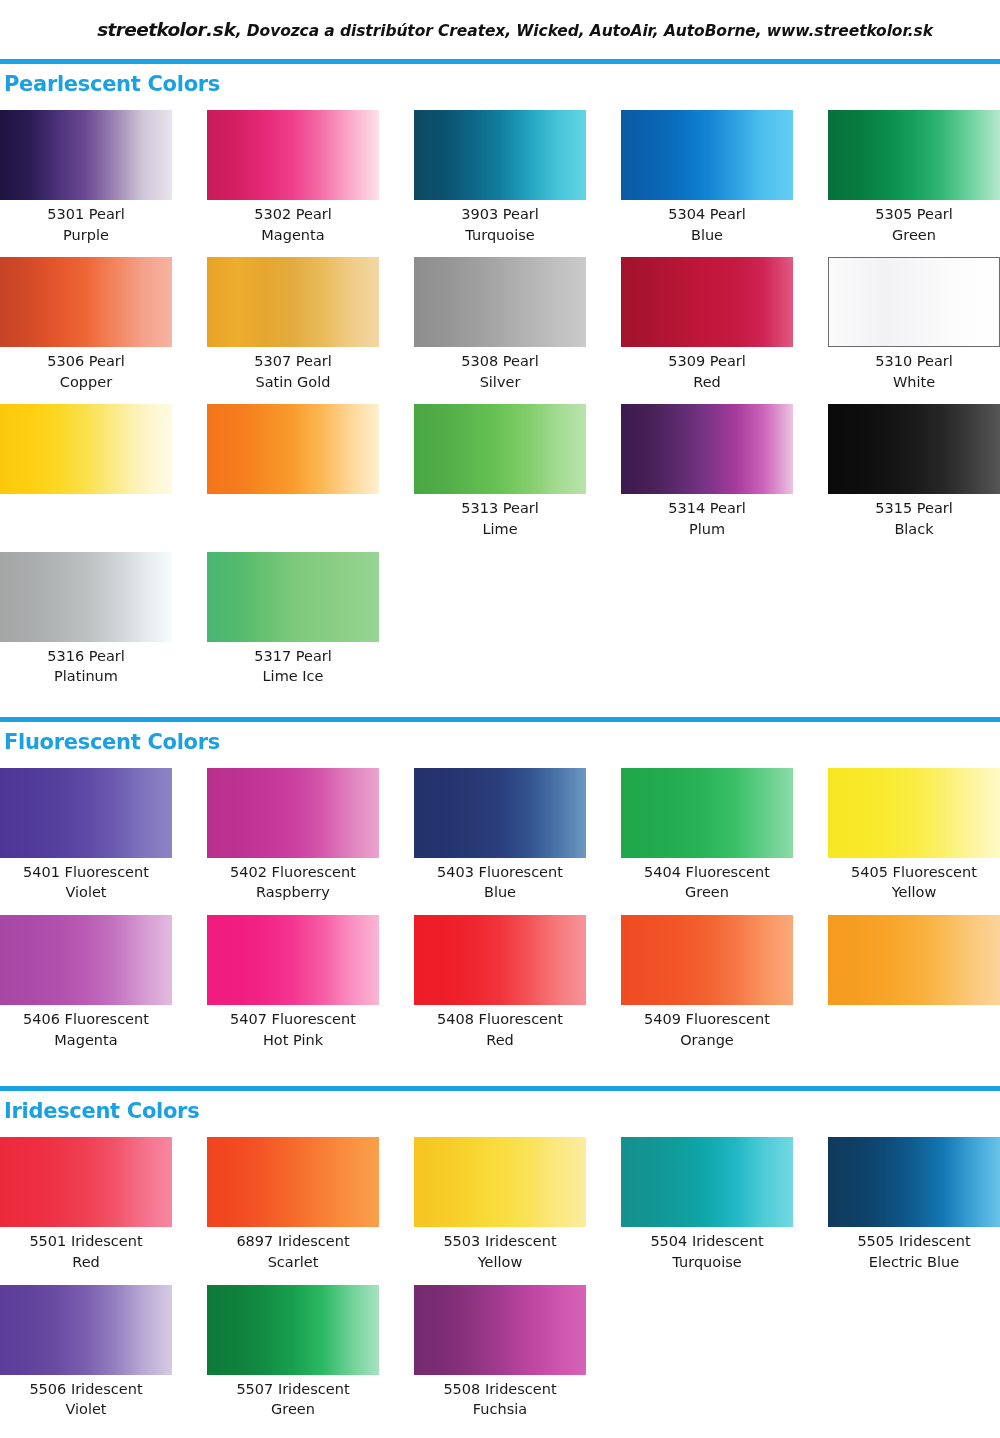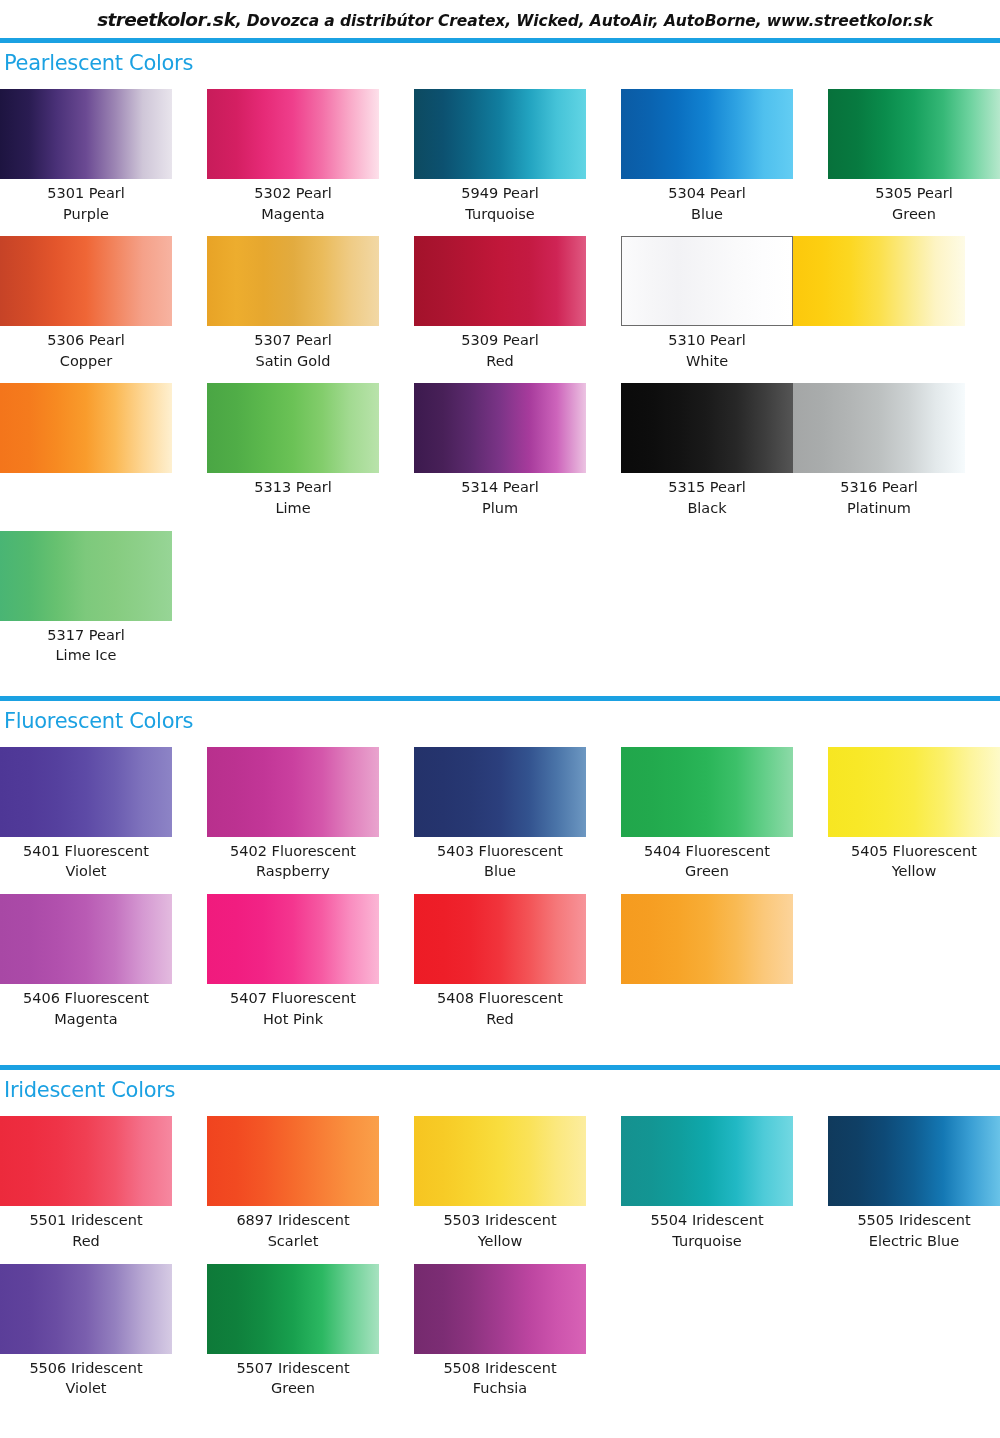--- a/index.html
+++ b/index.html
@@ -11,21 +11,21 @@
   body {
     width: 1000px;
     height: 1438px;
     font-family: "DejaVu Sans", "Liberation Sans", sans-serif;
     overflow: hidden;
     position: relative;
   }
 
   
   .header {
-    height: 38px;
+    height: 59px;
     display: flex;
     align-items: center;
     justify-content: center;
     padding-left: 14px;
     margin-left: 16px;
   }
   .header-text {
     font-size: 15.5px;
     font-style: italic;
     font-weight: bold;
@@ -43,21 +43,21 @@
 
   
   .rule {
     height: 5px;
     background: #1BA1E2;
     width: 100%;
   }
   .section-title {
     color: #1BA1E2;
     font-size: 21px;
-    font-weight: normal;
+    font-weight: bold;
     letter-spacing: -0.3px;
     padding: 8px 0 2px 4px;
     line-height: 1.15;
   }
 
   
   .grid {
     display: flex;
     flex-wrap: wrap;
     align-content: flex-start;
@@ -112,21 +112,21 @@
           <div class="caption">5301 Pearl
 Purple</div>
         </div>
         <div class="cell">
           <div class="chip" style="background: linear-gradient(to right, rgb(200, 28, 90) 0%, rgb(212, 31, 98) 17%, rgb(230, 42, 119) 33%, rgb(239, 63, 140) 50%, rgb(243, 112, 168) 67%, rgb(249, 169, 200) 83%, rgb(253, 224, 234) 100%);"></div>
           <div class="caption">5302 Pearl
 Magenta</div>
         </div>
         <div class="cell">
           <div class="chip" style="background: linear-gradient(to right, rgb(13, 74, 96) 0%, rgb(12, 81, 112) 17%, rgb(13, 101, 133) 33%, rgb(17, 126, 159) 50%, rgb(34, 163, 192) 67%, rgb(69, 195, 216) 83%, rgb(98, 213, 228) 100%);"></div>
-          <div class="caption">5949 Pearl
+          <div class="caption">3903 Pearl
 Turquoise</div>
         </div>
         <div class="cell">
           <div class="chip" style="background: linear-gradient(to right, rgb(11, 91, 164) 0%, rgb(10, 99, 176) 17%, rgb(10, 111, 192) 33%, rgb(18, 131, 210) 50%, rgb(46, 162, 226) 67%, rgb(79, 192, 238) 83%, rgb(99, 205, 243) 100%);"></div>
           <div class="caption">5304 Pearl
 Blue</div>
         </div>
         <div class="cell last">
           <div class="chip" style="background: linear-gradient(to right, rgb(7, 113, 59) 0%, rgb(7, 122, 64) 17%, rgb(10, 140, 76) 33%, rgb(22, 160, 93) 50%, rgb(54, 184, 119) 67%, rgb(111, 211, 160) 83%, rgb(182, 232, 204) 100%);"></div>
           <div class="caption">5305 Pearl
@@ -134,20 +134,25 @@
         </div>
         <div class="cell">
           <div class="chip" style="background: linear-gradient(to right, rgb(198, 67, 39) 0%, rgb(212, 75, 40) 17%, rgb(228, 86, 44) 33%, rgb(239, 102, 54) 50%, rgb(242, 133, 95) 67%, rgb(245, 161, 137) 83%, rgb(247, 179, 161) 100%);"></div>
           <div class="caption">5306 Pearl
 Copper</div>
         </div>
         <div class="cell">
           <div class="chip" style="background: linear-gradient(to right, rgb(232, 163, 38) 0%, rgb(237, 173, 46) 17%, rgb(230, 167, 47) 33%, rgb(226, 171, 63) 50%, rgb(234, 187, 91) 67%, rgb(239, 203, 132) 83%, rgb(242, 216, 165) 100%);"></div>
           <div class="caption">5307 Pearl
 Satin Gold</div>
+        </div>
+        <div class="cell">
+          <div class="chip" style="background: linear-gradient(to right, rgb(142, 142, 142) 0%, rgb(148, 148, 148) 17%, rgb(157, 157, 157) 33%, rgb(168, 168, 168) 50%, rgb(180, 180, 180) 67%, rgb(192, 192, 192) 83%, rgb(202, 202, 202) 100%);"></div>
+          <div class="caption">5308 Pearl
+Silver</div>
         </div>
         <div class="cell">
           <div class="chip" style="background: linear-gradient(to right, rgb(163, 18, 43) 0%, rgb(171, 20, 48) 17%, rgb(182, 21, 52) 33%, rgb(193, 23, 58) 50%, rgb(196, 26, 66) 67%, rgb(207, 36, 85) 83%, rgb(224, 90, 130) 100%);"></div>
           <div class="caption">5309 Pearl
 Red</div>
         </div>
         <div class="cell last">
           <div class="chip bordered" style="background: linear-gradient(to right, rgb(251, 251, 252) 0%, rgb(246, 246, 248) 17%, rgb(242, 242, 245) 33%, rgb(246, 246, 248) 50%, rgb(250, 250, 251) 67%, rgb(253, 253, 254) 83%, rgb(255, 255, 255) 100%);"></div>
           <div class="caption">5310 Pearl
 White</div>
@@ -223,20 +228,25 @@
         <div class="cell">
           <div class="chip" style="background: linear-gradient(to right, rgb(240, 27, 125) 0%, rgb(241, 29, 128) 17%, rgb(242, 36, 134) 33%, rgb(244, 54, 143) 50%, rgb(246, 91, 163) 67%, rgb(249, 140, 191) 83%, rgb(251, 182, 213) 100%);"></div>
           <div class="caption">5407 Fluorescent
 Hot Pink</div>
         </div>
         <div class="cell">
           <div class="chip" style="background: linear-gradient(to right, rgb(237, 28, 38) 0%, rgb(238, 30, 40) 17%, rgb(239, 36, 46) 33%, rgb(241, 52, 60) 50%, rgb(243, 84, 87) 67%, rgb(245, 120, 122) 83%, rgb(247, 148, 154) 100%);"></div>
           <div class="caption">5408 Fluorescent
 Red</div>
         </div>
+        <div class="cell">
+          <div class="chip" style="background: linear-gradient(to right, rgb(240, 76, 35) 0%, rgb(241, 79, 37) 17%, rgb(242, 86, 41) 33%, rgb(244, 98, 49) 50%, rgb(246, 119, 70) 67%, rgb(248, 147, 95) 83%, rgb(250, 169, 122) 100%);"></div>
+          <div class="caption">5409 Fluorescent
+Orange</div>
+        </div>
         <div class="cell last">
           <div class="chip" style="background: linear-gradient(to right, rgb(245, 155, 31) 0%, rgb(246, 158, 34) 17%, rgb(247, 164, 40) 33%, rgb(248, 173, 54) 50%, rgb(249, 186, 83) 67%, rgb(251, 200, 122) 83%, rgb(252, 212, 155) 100%);"></div>
         </div>
       </div>
       <div style="height: 36px;"></div>
     </div>
     <div class="section">
       <div class="rule" style="background: rgb(27, 161, 226);"></div>
       <div class="section-title" style="color: rgb(27, 161, 226);">Iridescent Colors</div>
       <div class="grid">

